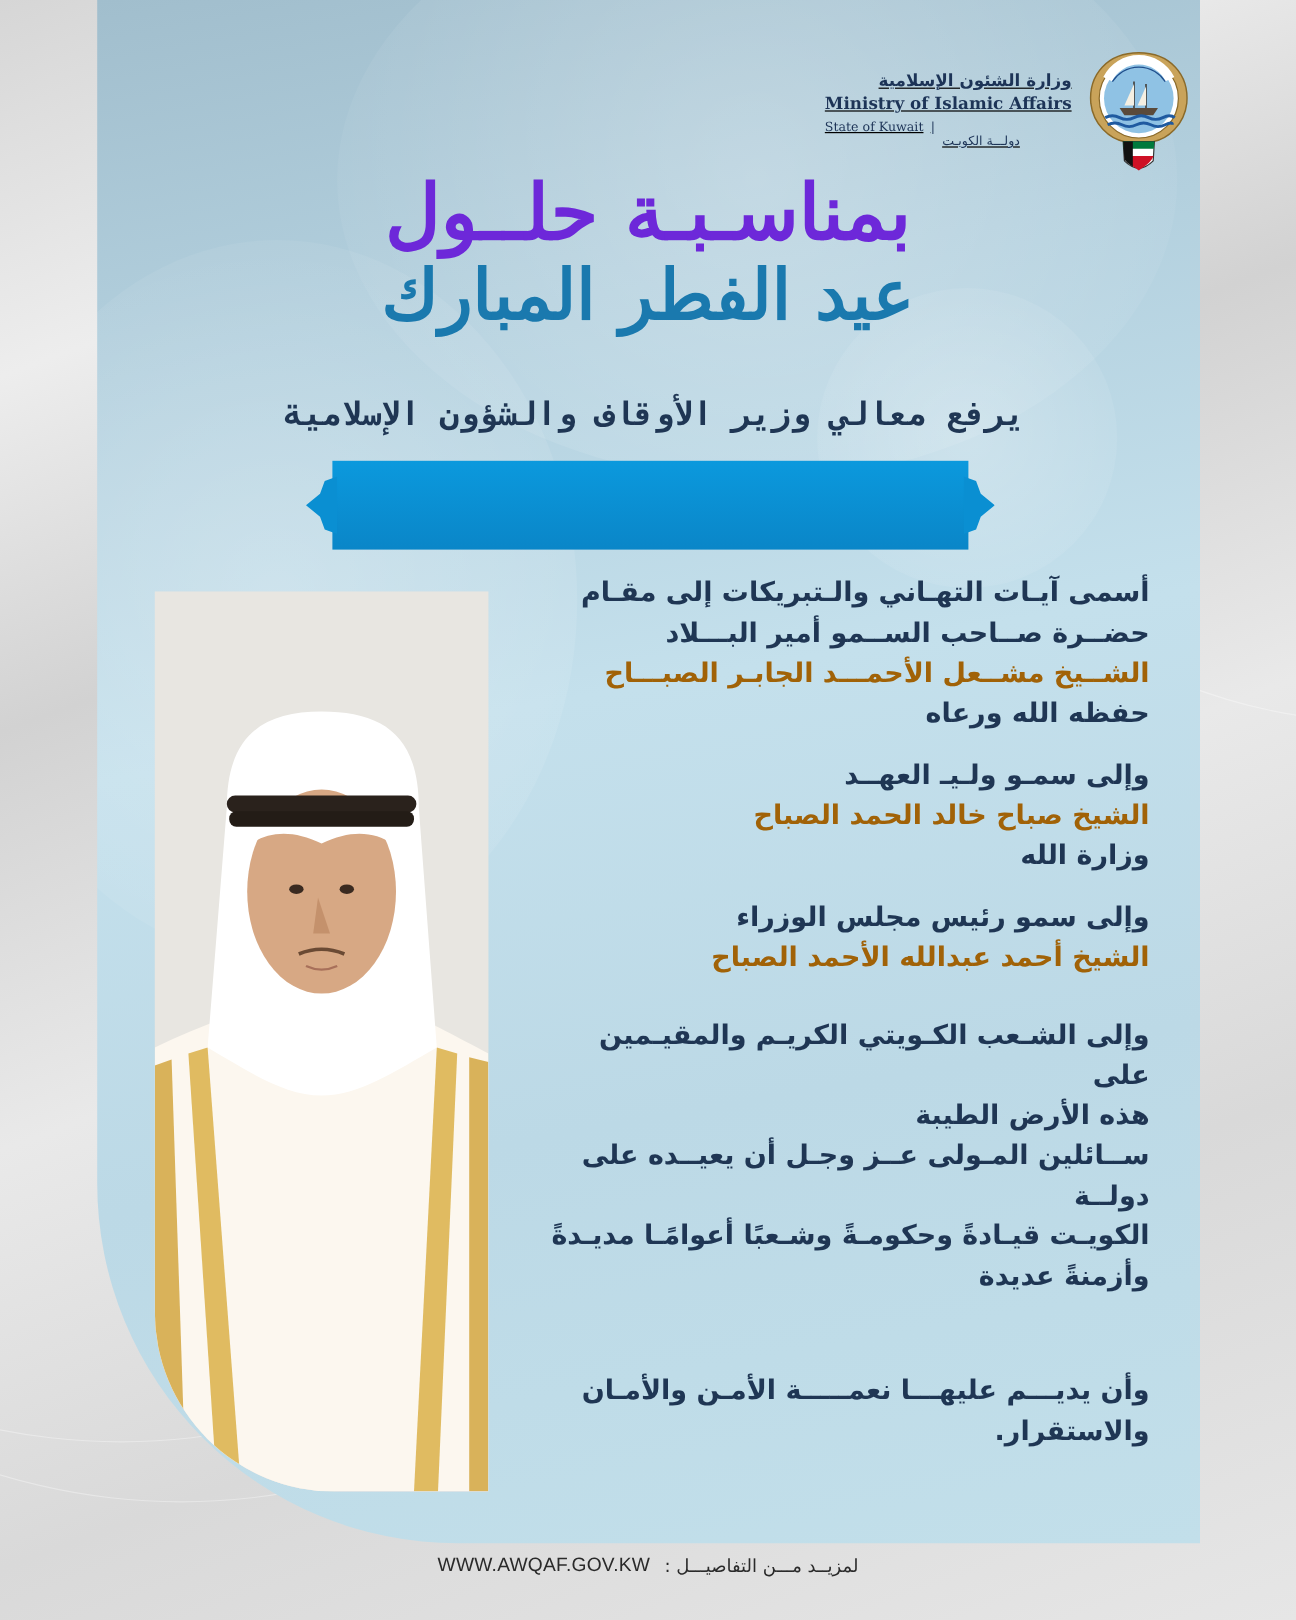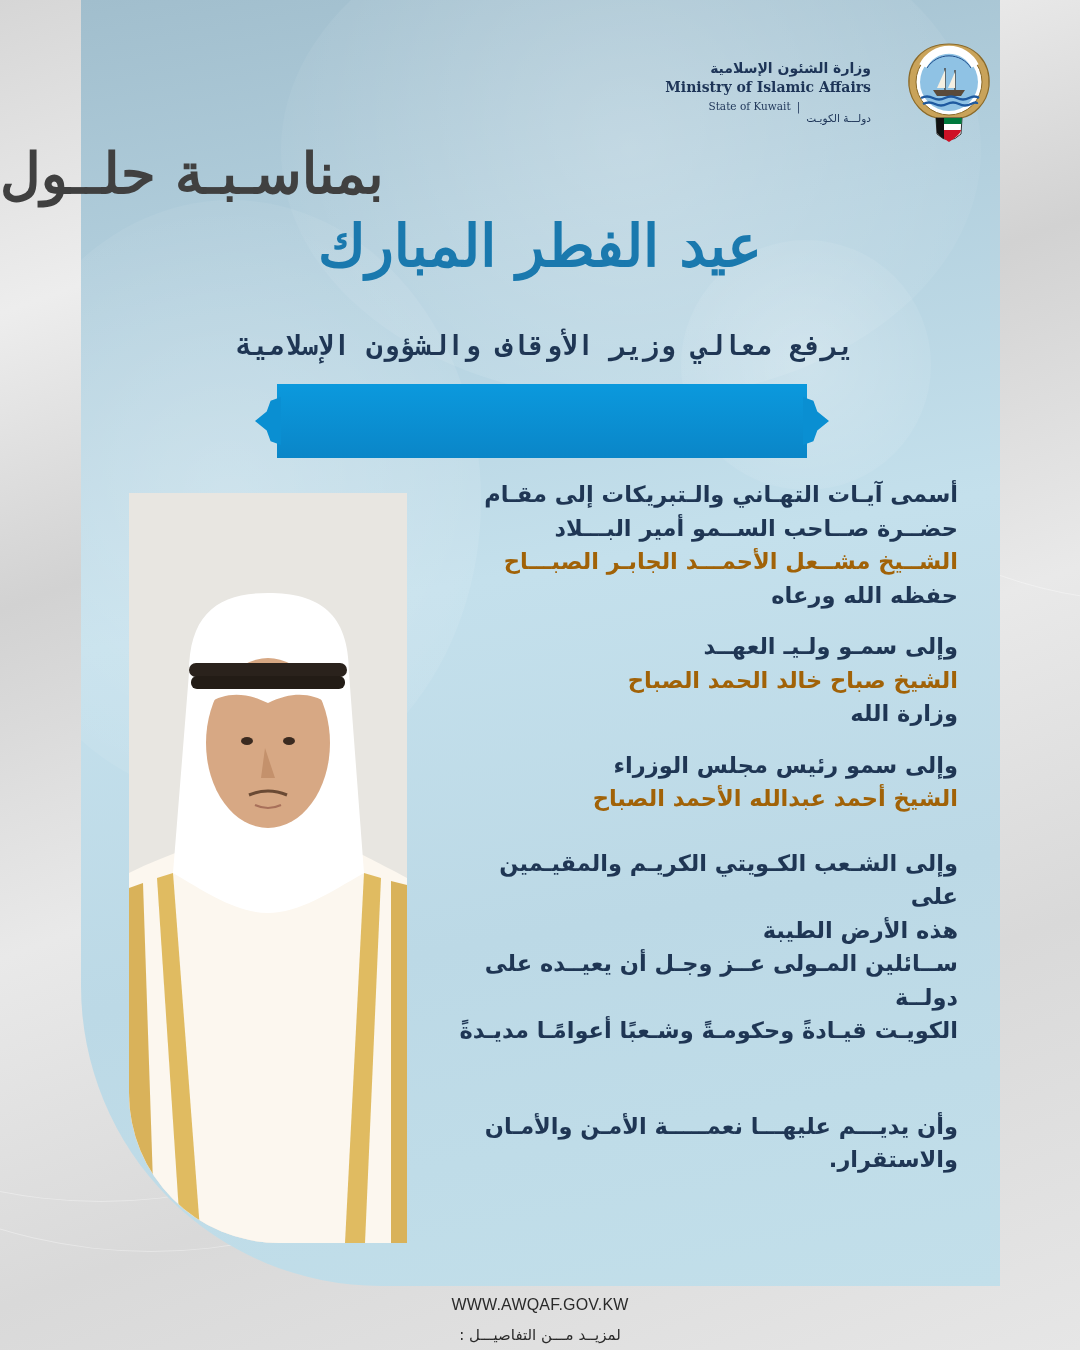--- a/index.html
+++ b/index.html
@@ -4,48 +4,48 @@
 <style>
   html,body{margin:0;padding:0;}
   body{width:1080px;height:1350px;position:relative;overflow:hidden;
     background:linear-gradient(160deg,#d6d6d6 0%,#ededed 18%,#d2d2d2 35%,#e9e9e9 55%,#d9d9d9 75%,#e6e6e6 100%);
     font-family:"DejaVu Sans",sans-serif;}
   .swoosh{position:absolute;border-radius:50%;border:1px solid rgba(255,255,255,0.35);}
   .panel{position:absolute;left:81px;top:0;width:919px;height:1286px;
     background:linear-gradient(170deg,#a1becd 0%,#b3d0de 22%,#c4e0ec 45%,#bcd9e6 70%,#c2dfea 100%);
     border-bottom-left-radius:300px;overflow:hidden;}
   .panel .glow{position:absolute;border-radius:50%;background:radial-gradient(circle,rgba(255,255,255,0.25),rgba(255,255,255,0));}
-  .logo-block{position:absolute;right:85px;top:38px;display:flex;align-items:center;gap:32px;}
+  .logo-block{position:absolute;right:85px;top:38px;display:flex;align-items:center;gap:10px;text-decoration:underline;}
   .logo-text{text-align:right;direction:rtl;color:#1d3457;}
   .logo-text .ar{font-family:"DejaVu Sans",sans-serif;font-weight:bold;font-size:14px;line-height:18px;}
   .logo-text .en{direction:ltr;font-family:"DejaVu Serif",serif;font-weight:bold;font-size:14px;line-height:20px;}
-  .logo-text .state{direction:ltr;font-family:"DejaVu Serif",serif;font-size:10.5px;line-height:18px;display:flex;justify-content:flex-end;gap:6px;}
+  .logo-text .state{direction:ltr;font-family:"DejaVu Serif",serif;font-size:10.5px;line-height:18px;display:flex;justify-content:flex-start;gap:6px;}
   .emblem{width:92px;height:110px;}
-  .title1{position:absolute;left:0;right:0;top:140px;text-align:left;direction:rtl;
-    font-family:"DejaVu Serif",serif;font-weight:bold;font-size:56px;color:#404040;letter-spacing:2px;}
+  .title1{position:absolute;left:0;right:0;top:140px;text-align:center;direction:rtl;
+    font-family:"DejaVu Serif",serif;font-weight:bold;font-size:64px;color:#6d28d9;letter-spacing:2px;}
   .title2{position:absolute;left:0;right:0;top:212px;text-align:center;direction:rtl;
     font-family:"DejaVu Serif",serif;font-weight:bold;font-size:58px;
     color:#1a79ae;}
   .subtitle{position:absolute;left:160px;right:150px;top:330px;text-align:center;direction:rtl;
     font-family:Liberation Mono, monospace;font-weight:bold;font-size:27px;color:#1f3654;}
   .banner{position:absolute;left:277px;top:384px;width:530px;height:74px;
     background:linear-gradient(180deg,#0b99dd 0%,#0a86c8 100%);display:flex;align-items:center;justify-content:center;
     direction:rtl;color:#ffffff;font-family:"DejaVu Sans",sans-serif;font-weight:bold;font-size:31px;}
   .banner .cap{position:absolute;top:13px;width:26px;height:48px;background:#0a8fd2;}
   .banner .cap.l{left:-22px;clip-path:polygon(100% 0,60% 8%,45% 30%,0 50%,45% 70%,60% 92%,100% 100%);border-radius:0;}
   .banner .cap.r{right:-22px;clip-path:polygon(0 0,40% 8%,55% 30%,100% 50%,55% 70%,40% 92%,0 100%);}
   .photo{position:absolute;left:129px;top:493px;width:278px;height:750px;
     background:#e8e6e1;border-bottom-left-radius:150px;overflow:hidden;}
   .body-text{position:absolute;left:455px;right:122px;top:478px;direction:rtl;text-align:right;
     font-family:"DejaVu Sans",sans-serif;font-weight:bold;font-size:22.5px;line-height:33.5px;color:#1f3654;}
   .body-text .hl{color:#a16207;}
   .body-text .gap{height:18px;}
   .body-text .gap2{height:31px;}
   .footer{position:absolute;left:0;right:0;top:1296px;display:flex;justify-content:center;align-items:center;gap:12px;
-    color:#2a2a2a;font-size:16px;flex-direction:column;}
+    color:#2a2a2a;font-size:16px;}
   .footer .url{font-family:"Liberation Sans",sans-serif;letter-spacing:0.2px;}
   .footer .label{direction:rtl;font-family:"DejaVu Sans",sans-serif;font-size:15px;}
 </style>
 </head>
 <body>
 
 <div class="swoosh" style="left:-500px;top:-200px;width:1200px;height:1400px;"></div>
 <div class="swoosh" style="left:-450px;top:-150px;width:1200px;height:1400px;"></div>
 <div class="swoosh" style="left:700px;top:-300px;width:900px;height:900px;"></div>
 
@@ -142,20 +142,21 @@
   <div>
     <div>وإلى سمو رئيس مجلس الوزراء</div>
     <div class="hl">الشيخ أحمد عبدالله الأحمد الصباح</div>
   </div>
   <div class="gap2"></div>
   <div>
     <div>وإلى الشـعب الكـويتي الكريـم والمقيـمين على</div>
     <div>هذه الأرض الطيبة</div>
     <div>ســائلين المـولى عــز وجـل أن يعيــده على دولــة</div>
     <div>الكويـت قيـادةً وحكومـةً وشـعبًا أعوامًـا مديـدةً</div>
+    <div>وأزمنةً عديدة</div>
   </div>
   <div class="gap2"></div>
   <div class="gap2"></div>
   <div>
     <div>وأن يديـــم عليهـــا نعمـــــة الأمـن والأمـان</div>
     <div>والاستقرار.</div>
   </div>
 </div>
 
 <div class="footer">

